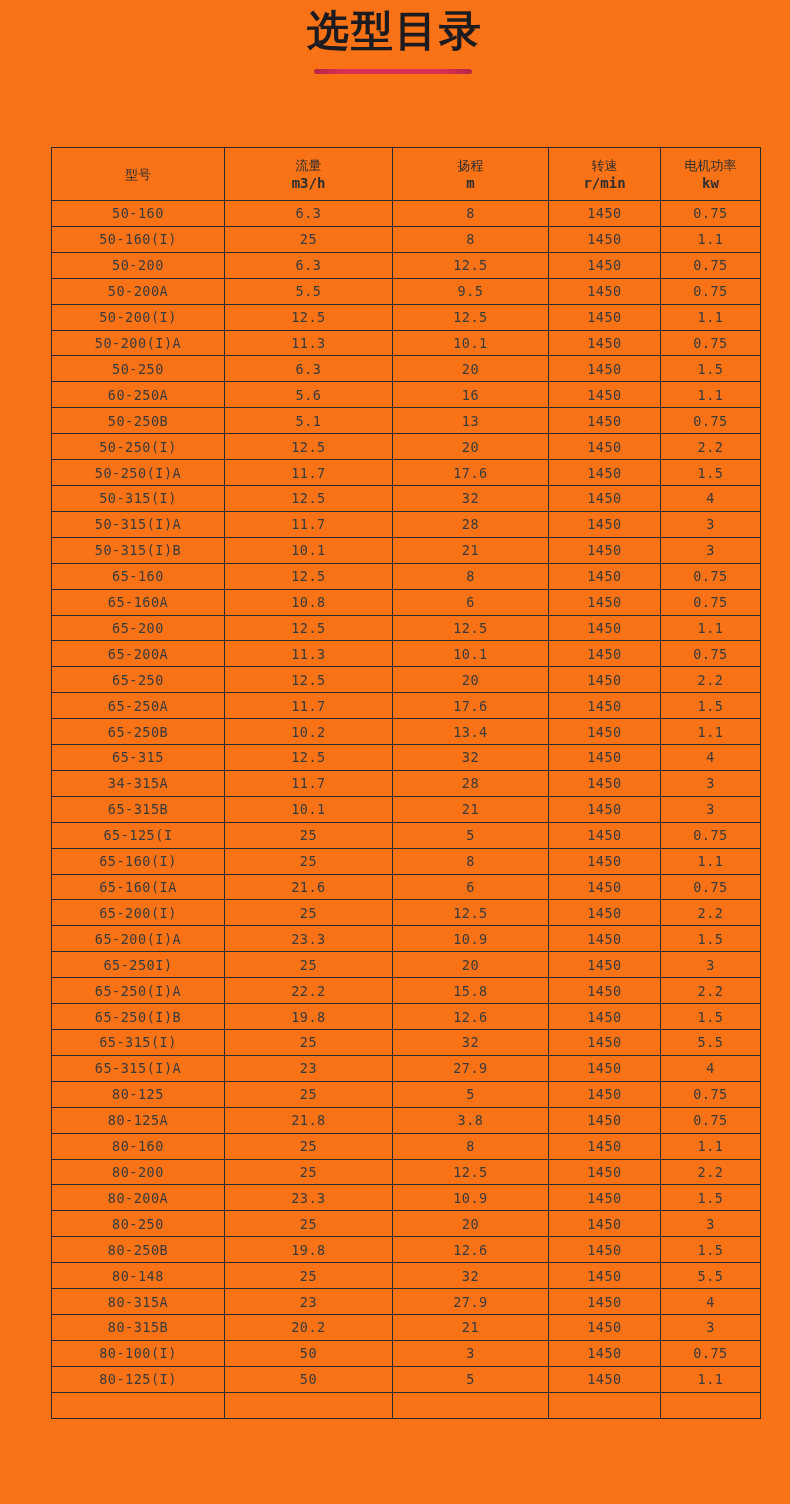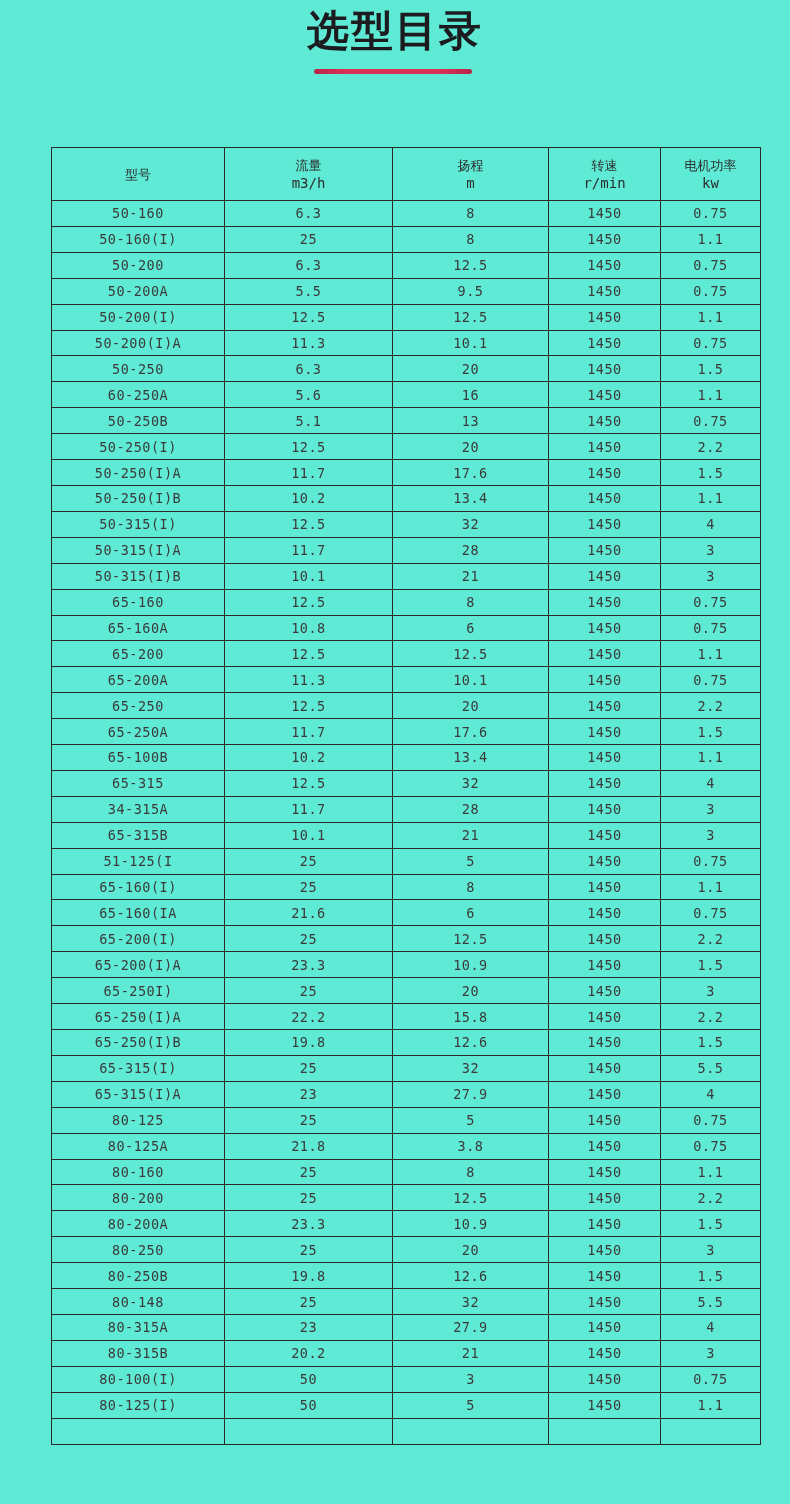--- a/index.html
+++ b/index.html
@@ -1,21 +1,21 @@
 <!DOCTYPE html>
 <html><head>
 <meta charset="utf-8">
 <style>
   * { margin: 0; padding: 0; box-sizing: border-box; }
   html, body { background: #ffffff; }
   .page {
     position: relative;
     width: 790px;
     height: 1504px;
-    background: #5eead4;
+    background: #f97316;
     overflow: hidden;
     font-family: "Liberation Sans", sans-serif;
   }
   .title {
     position: absolute;
     top: 8px;
     left: 0;
     width: 100%;
     text-align: center;
     font-size: 42px;
@@ -60,21 +60,21 @@
     font-size: 13px;
     line-height: 19px;
     font-family: "Liberation Sans", sans-serif;
     font-weight: normal;
   }
   .h-unit {
     display: block;
     font-size: 14px;
     line-height: 17px;
     font-family: "DejaVu Sans Mono", monospace;
-    font-weight: normal;
+    font-weight: bold;
   }
   .h-unit:empty { display: none; }
   .catalog-table tbody tr { height: 25.92px; }
   .catalog-table tbody td {
     font-family: "DejaVu Sans Mono", monospace;
     font-size: 13.5px;
     color: #3b3b3b;
     letter-spacing: 0.5px;
   }
 </style>
@@ -188,27 +188,20 @@
           <td>2.2</td>
         </tr>
         <tr>
           <td>50-250(I)A</td>
           <td>11.7</td>
           <td>17.6</td>
           <td>1450</td>
           <td>1.5</td>
         </tr>
         <tr>
-          <td>50-250(I)B</td>
-          <td>10.2</td>
-          <td>13.4</td>
-          <td>1450</td>
-          <td>1.1</td>
-        </tr>
-        <tr>
           <td>50-315(I)</td>
           <td>12.5</td>
           <td>32</td>
           <td>1450</td>
           <td>4</td>
         </tr>
         <tr>
           <td>50-315(I)A</td>
           <td>11.7</td>
           <td>28</td>
@@ -258,21 +251,21 @@
           <td>2.2</td>
         </tr>
         <tr>
           <td>65-250A</td>
           <td>11.7</td>
           <td>17.6</td>
           <td>1450</td>
           <td>1.5</td>
         </tr>
         <tr>
-          <td>65-100B</td>
+          <td>65-250B</td>
           <td>10.2</td>
           <td>13.4</td>
           <td>1450</td>
           <td>1.1</td>
         </tr>
         <tr>
           <td>65-315</td>
           <td>12.5</td>
           <td>32</td>
           <td>1450</td>
@@ -286,21 +279,21 @@
           <td>3</td>
         </tr>
         <tr>
           <td>65-315B</td>
           <td>10.1</td>
           <td>21</td>
           <td>1450</td>
           <td>3</td>
         </tr>
         <tr>
-          <td>51-125(I</td>
+          <td>65-125(I</td>
           <td>25</td>
           <td>5</td>
           <td>1450</td>
           <td>0.75</td>
         </tr>
         <tr>
           <td>65-160(I)</td>
           <td>25</td>
           <td>8</td>
           <td>1450</td>

